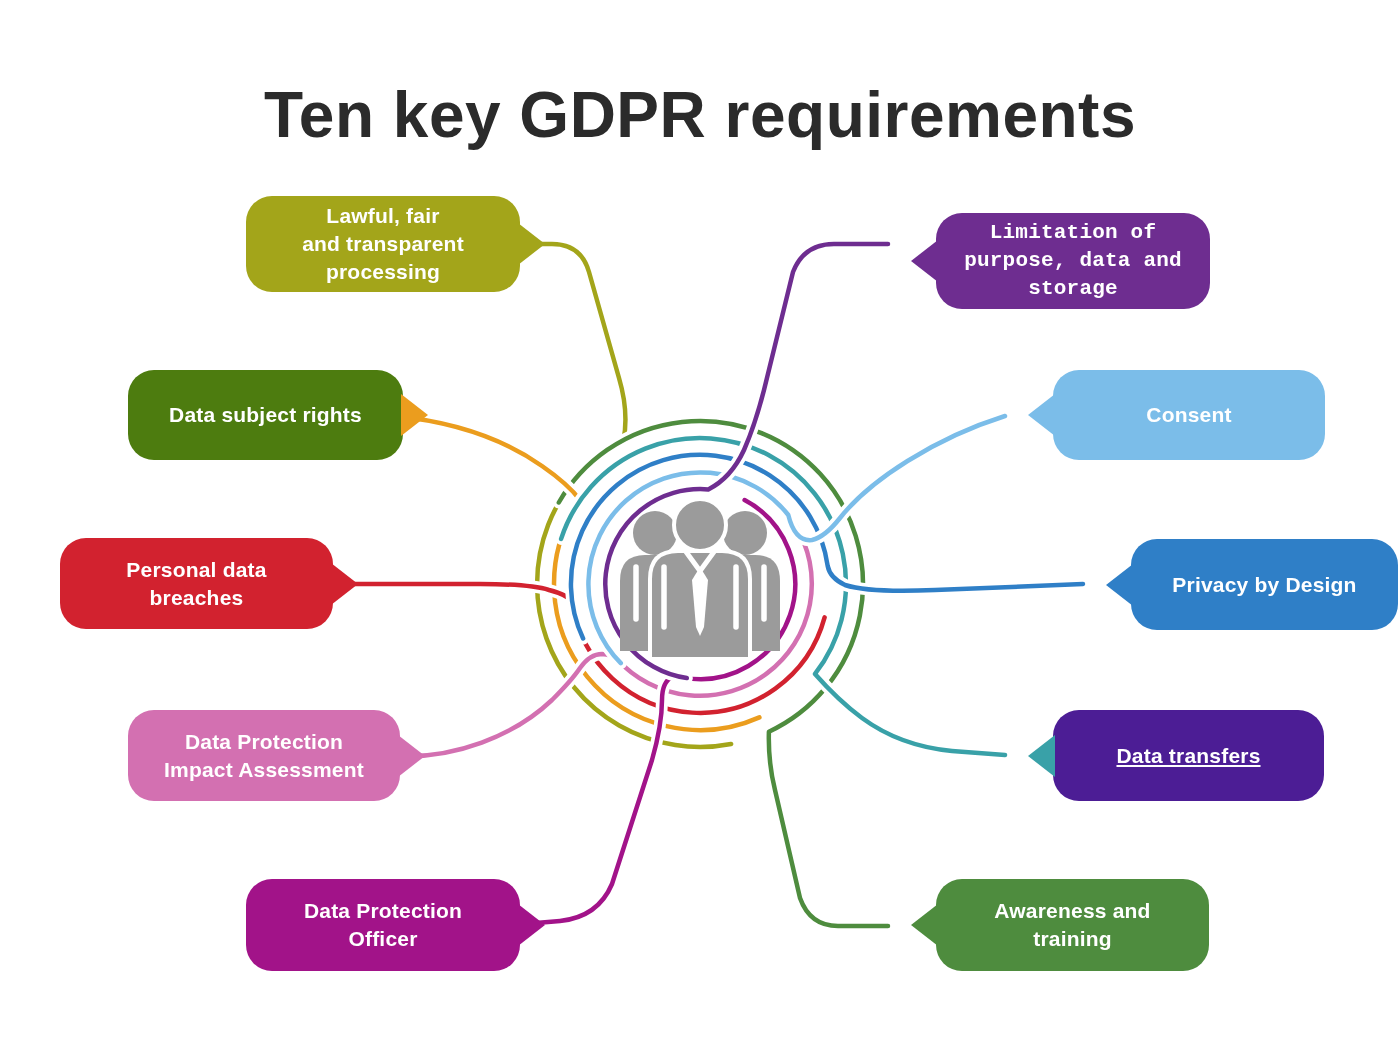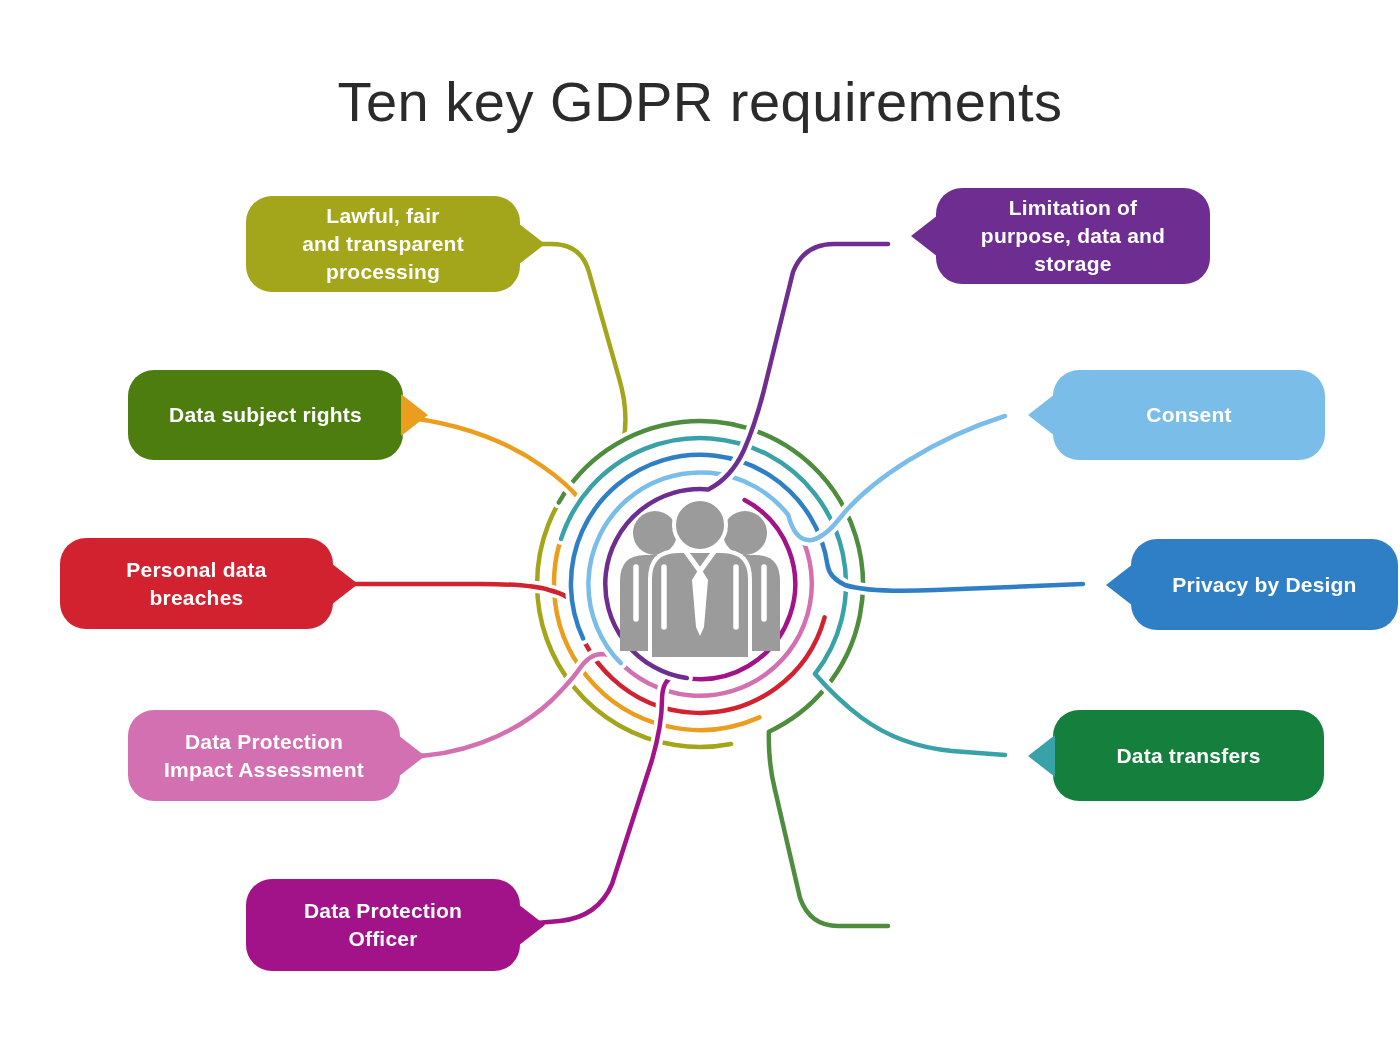--- a/index.html
+++ b/index.html
@@ -1,19 +1,19 @@
 <!DOCTYPE html>
 <html><head>
 <meta charset="utf-8">
 <style>
   html,body{margin:0;padding:0;}
   body{font-family:"Liberation Sans", sans-serif;}
   .stage{position:relative;width:1400px;height:1050px;overflow:hidden;background:#fff;}
-  .page-title{position:absolute;left:0;right:0;top:74px;margin:0;text-align:center;
-    font-size:56px;font-weight:400;letter-spacing:.5px;line-height:1;}
+  .page-title{position:absolute;left:0;right:0;top:74px;margin:9px;text-align:center;
+    font-size:64px;font-weight:700;letter-spacing:.5px;line-height:1;}
   .canvas{position:absolute;left:0;top:0;z-index:1;}
   .casing{fill:none;stroke:#ffffff;stroke-width:12;stroke-linecap:round;stroke-linejoin:round;}
   .line{fill:none;stroke-width:4.5;stroke-linecap:round;stroke-linejoin:round;}
   .label{position:absolute;z-index:2;display:flex;align-items:center;justify-content:center;
     border-radius:26px;color:#fff;font-weight:700;font-size:21px;line-height:1.32;
     text-align:center;letter-spacing:.2px;margin-left:28px;}
   .label-text{white-space:pre-line;}
   .tail{position:absolute;top:50%;transform:translateY(-50%);width:0;height:0;
     border-top:21px solid transparent;border-bottom:21px solid transparent;}
   .tail-right{right:-25px;border-left-width:27px;border-left-style:solid;border-left-color:#888;}
@@ -93,21 +93,21 @@
     </g>
   </svg>
 
   <div class="label" style="left: 218px; top: 196px; width: 274px; height: 96px; background-color: rgb(163, 165, 26);">
     <span class="tail tail-right" style="border-left-color: rgb(163, 165, 26);"></span>
     <span class="label-text">Lawful, fair
 and transparent
 processing</span>
   </div>
 
-  <div class="label" style="left: 908px; top: 188px; width: 274px; height: 96px; background-color: rgb(110, 45, 144);">
+  <div class="label" style="left: 908px; top: 213px; width: 274px; height: 96px; background-color: rgb(110, 45, 144); font-family: Liberation Mono, monospace;">
     <span class="tail tail-left" style="border-right-color: rgb(110, 45, 144);"></span>
     <span class="label-text">Limitation of
 purpose, data and
 storage</span>
   </div>
 
   <div class="label" style="left: 100px; top: 370px; width: 275px; height: 90px; background-color: #4d7c0f;">
     <span class="tail tail-right" style="border-left-color: rgb(235, 157, 30);"></span>
     <span class="label-text">Data subject rights</span>
   </div>
@@ -127,25 +127,30 @@
     <span class="label-text">Personal data
 breaches</span>
   </div>
 
   <div class="label" style="left: 100px; top: 710px; width: 272px; height: 91px; background-color: rgb(211, 112, 177);">
     <span class="tail tail-right" style="border-left-color: rgb(211, 112, 177);"></span>
     <span class="label-text">Data Protection
 Impact Assessment</span>
   </div>
 
-  <div class="label" style="left: 1025px; top: 710px; width: 271px; height: 91px; background-color: #15803d;">
+  <div class="label" style="left: 1025px; top: 710px; width: 271px; height: 91px; background-color: #4c1d95; text-decoration: underline;">
     <span class="tail tail-left" style="border-right-color: rgb(57, 161, 168);"></span>
     <span class="label-text">Data transfers</span>
   </div>
 
   <div class="label" style="left: 218px; top: 879px; width: 274px; height: 92px; background-color: rgb(162, 19, 137);">
     <span class="tail tail-right" style="border-left-color: rgb(162, 19, 137);"></span>
     <span class="label-text">Data Protection
 Officer</span>
   </div>
 
+  <div class="label" style="left: 908px; top: 879px; width: 273px; height: 92px; background-color: rgb(78, 140, 62);">
+    <span class="tail tail-left" style="border-right-color: rgb(78, 140, 62);"></span>
+    <span class="label-text">Awareness and
+training</span>
+  </div>
 
 </div>
 
 </body></html>

